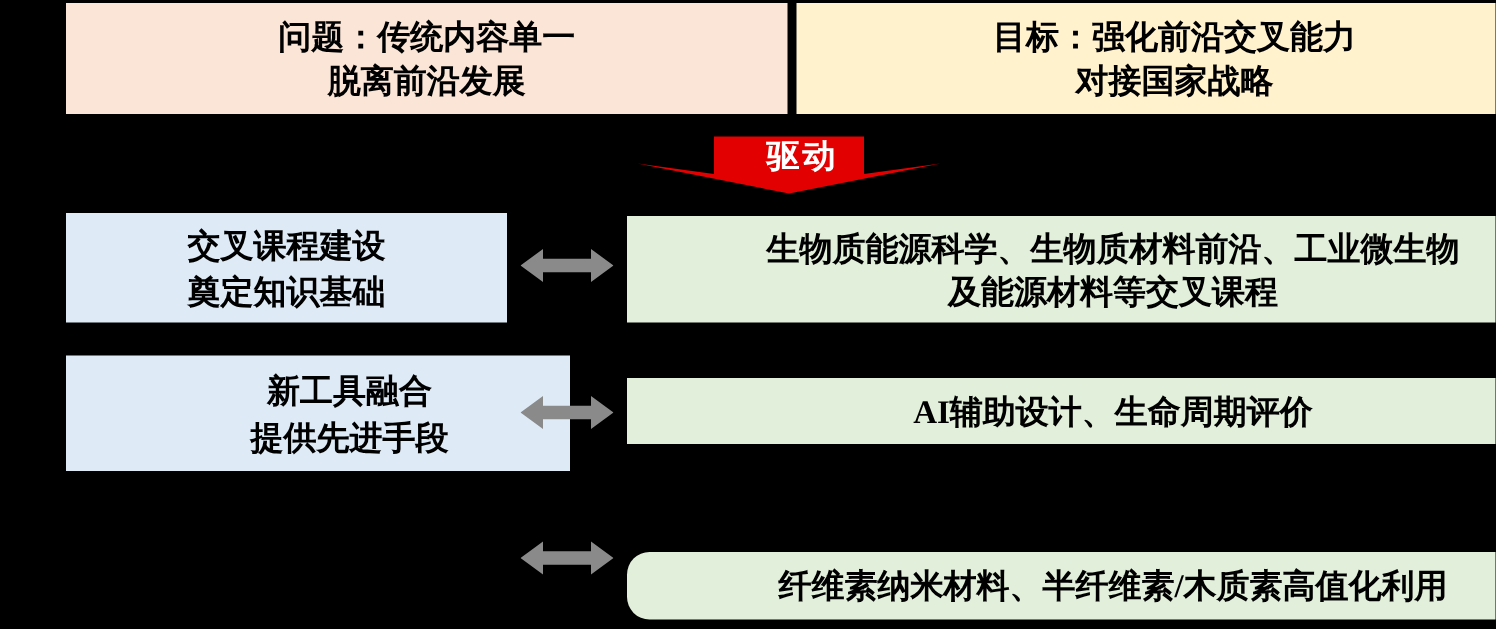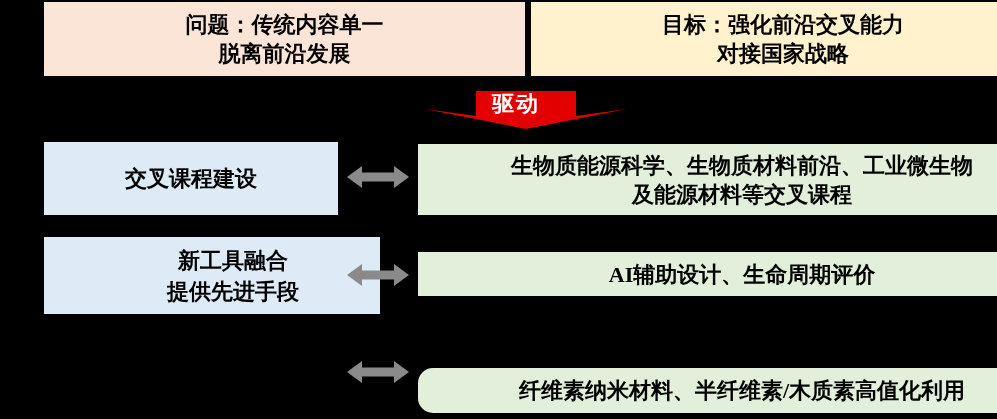--- a/index.html
+++ b/index.html
@@ -42,21 +42,21 @@
   }
 
   
   .drive-arrow-svg {
     position: absolute;
     left: 380px; top: 88px; width: 210px; height: 45px;
     color: var(--drive-arrow, #E20000);
   }
   .drive-label {
     position: absolute;
-    left: 435px; top: 91px; width: 80px; height: 26px;
+    left: 454px; top: 91px; width: 80px; height: 26px;
     display: flex; align-items: center; justify-content: center;
     color: var(--drive-text, #FFFFFF);
     font-size: 22px; font-weight: 700; letter-spacing: 2px;
   }
 
   
   .left-box {
     left: 3px; width: 294px;
     background: var(--left-box-bg, #DEEBF7);
     font-size: 22px; line-height: 31px;
@@ -102,20 +102,21 @@
 
   <div class="drive-arrow-svg">
     <svg viewBox="0 0 210 45" preserveAspectRatio="none" aria-hidden="true">
       <polygon points="55,3 155,3 155,28 206,21 105,41 4,21 55,28" fill="currentColor"></polygon>
     </svg>
   </div>
   <div class="drive-label">驱动</div>
 
   <div class="box left-box left-box-1">
     <span class="line">交叉课程建设</span>
+    <span class="line">奠定知识基础</span>
   </div>
   <div class="connector connector-1">
     <svg viewBox="0 0 62 24" preserveAspectRatio="none" aria-hidden="true">
       <polygon points="0,12 15,1 15,7.5 47,7.5 47,1 62,12 47,23 47,16.5 15,16.5 15,23" fill="currentColor"></polygon>
     </svg>
   </div>
   <div class="box right-box right-box-1">
     <span class="line">生物质能源科学、生物质材料前沿、工业微生物</span>
     <span class="line">及能源材料等交叉课程</span>
   </div>

